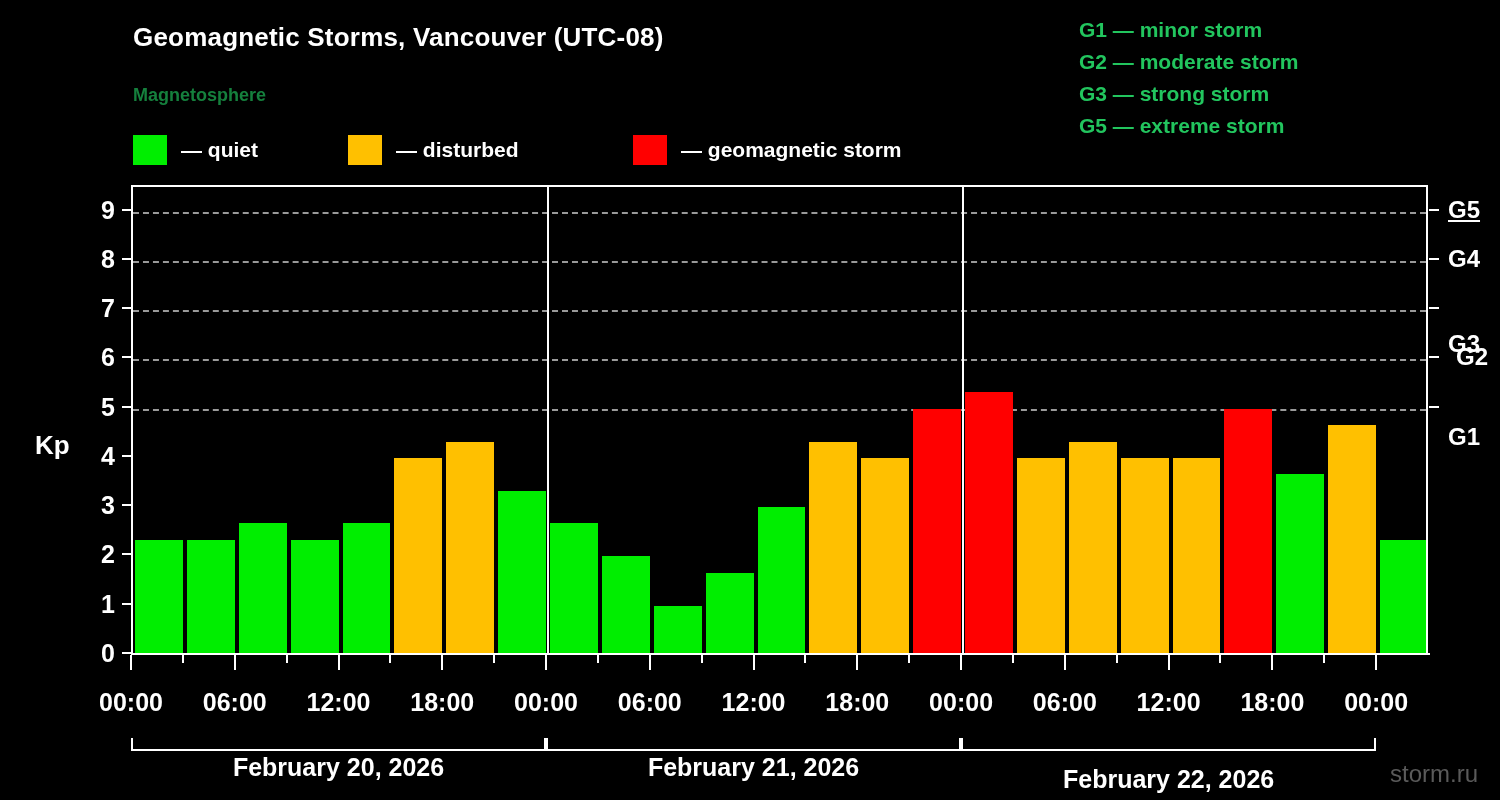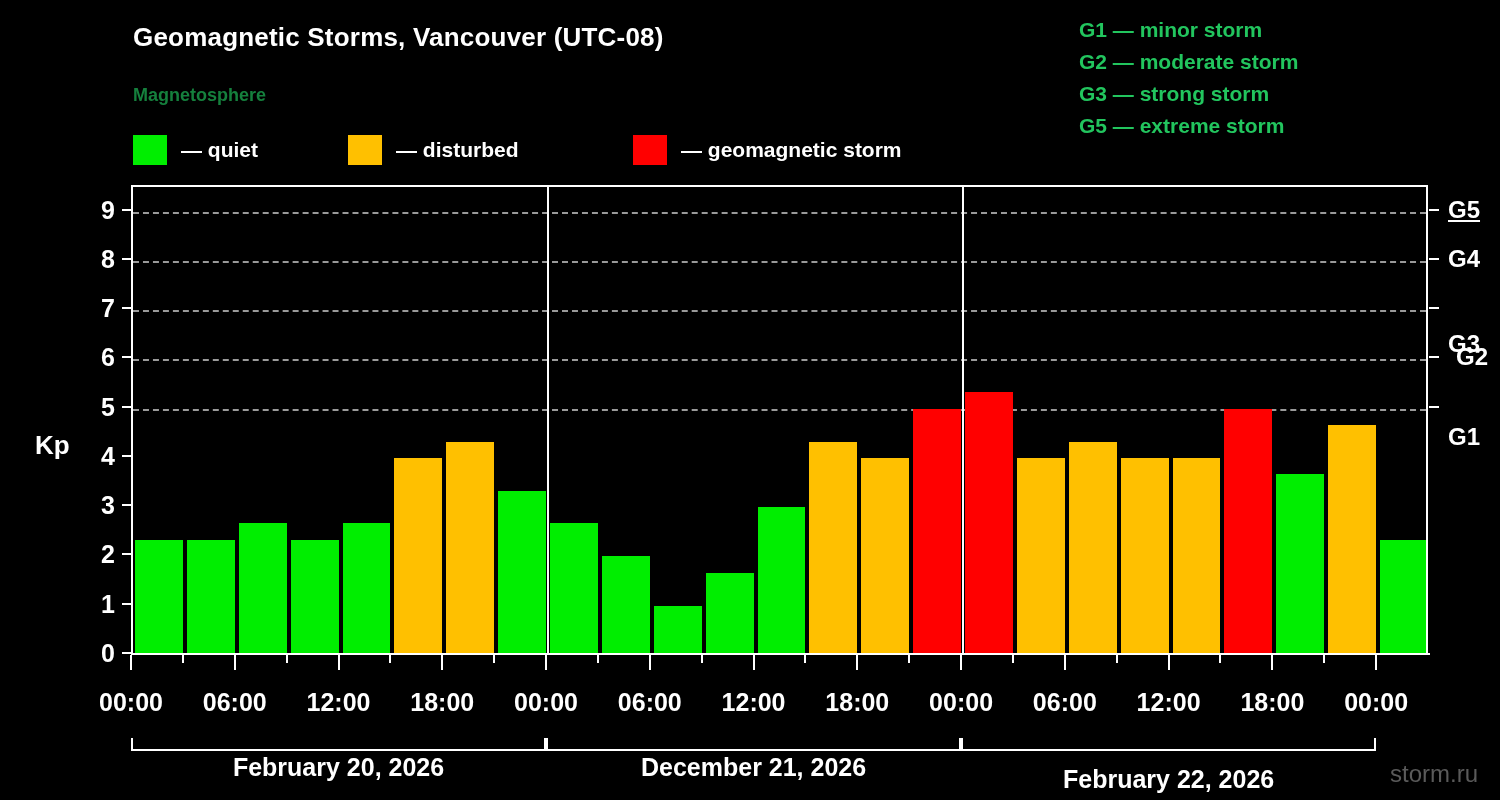--- a/index.html
+++ b/index.html
@@ -255,19 +255,19 @@
       <div class="xtick major" style="left: 1271.36px;"></div>
       <div class="xtick-label" style="left: 1272.36px;">18:00</div>
       <div class="xtick minor" style="left: 1323.24px;"></div>
       <div class="xtick major" style="left: 1375.12px;"></div>
       <div class="xtick-label" style="left: 1376.12px;">00:00</div>
     </div>
   <div id="date-axis">
       <div class="date-bracket" style="left: 131px; width: 415.04px;"></div>
       <div class="date-label" style="left: 338.52px;">February 20, 2026</div>
       <div class="date-bracket" style="left: 546.04px; width: 415.04px;"></div>
-      <div class="date-label" style="left: 753.56px;">December 21, 2026</div>
+      <div class="date-label" style="left: 753.56px;">February 21, 2026</div>
       <div class="date-bracket" style="left: 961.08px; width: 415.04px;"></div>
       <div class="date-label" style="left: 1168.6px; margin-top: 12px;">February 22, 2026</div>
     </div>
 
   <div class="watermark">storm.ru</div>
 </div>
 
 </body></html>

